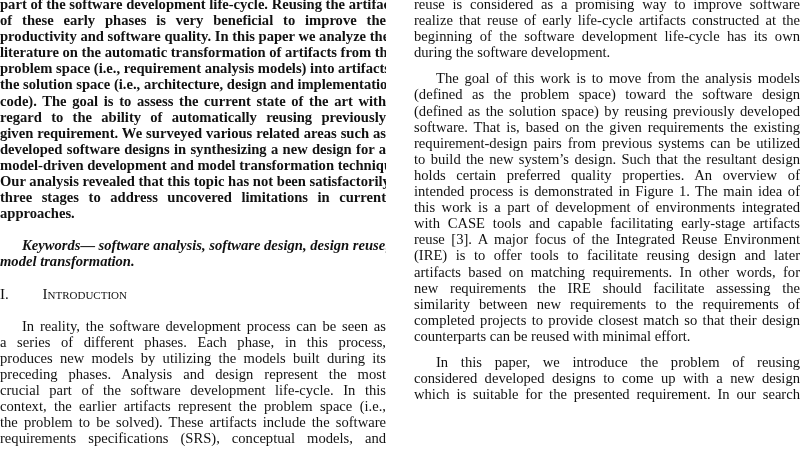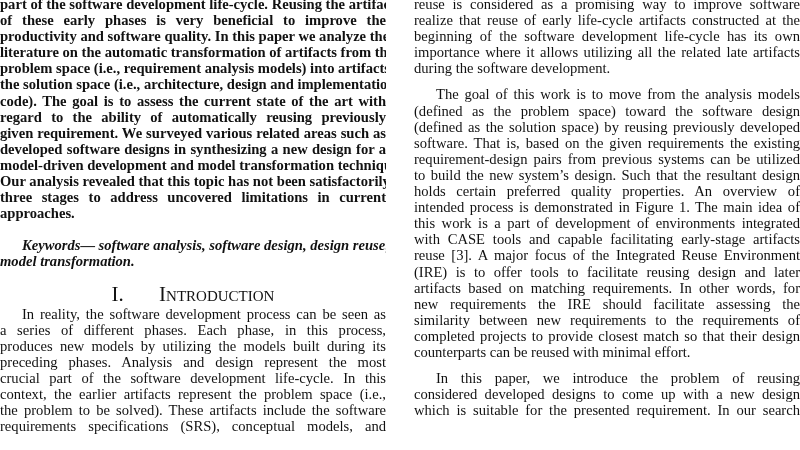--- a/index.html
+++ b/index.html
@@ -7,21 +7,21 @@
          font-family:"Liberation Serif", serif; color:#111; }
   .col { position:absolute; top:-4px; width:386px; }
   .col.left { left:0; }
   .col.right { left:414px; }
   .line { height:16.1px; line-height:16.1px; font-size:14.6px; white-space:nowrap;
           text-align:justify; text-align-last:justify; overflow:hidden; }
   .line.last { text-align-last:left; }
   .line.indent { text-indent:22px; }
   .bold { font-weight:bold; }
   .gap { height:16px; }
-  .heading { height:20px; line-height:20px; text-align:center; font-size:21px; margin:6px 0 2px 0; }
+  .heading { height:20px; line-height:20px; text-align:left; font-size:15px; margin:6px 0 14px 0; }
   .heading .sc { font-variant:small-caps; margin-left:30px; }
   .kw { height:16.1px; line-height:16.1px; font-size:14.6px; font-weight:bold; font-style:italic;
         white-space:nowrap; overflow:hidden; }
 </style>
 </head>
 <body>
 
 <div class="col left">
   <div>
     <div class="line bold">part of the software development life-cycle. Reusing the artifacts</div>
@@ -64,21 +64,20 @@
     <div class="line">the problem to be solved). These artifacts include the software</div>
     <div class="line">requirements specifications (SRS), conceptual models, and</div>
   </div>
 </div>
 
 <div class="col right">
   <div>
     <div class="line">reuse is considered as a promising way to improve software</div>
     <div class="line">realize that reuse of early life-cycle artifacts constructed at the</div>
     <div class="line">beginning of the software development life-cycle has its own</div>
-    <div class="line">importance where it allows utilizing all the related late artifacts</div>
     <div class="line last">during the software development.</div>
   </div>
 
   <div class="gap" style="height:10px;"></div>
 
   <div>
     <div class="line indent">The goal of this work is to move from the analysis models</div>
     <div class="line">(defined as the problem space) toward the software design</div>
     <div class="line">(defined as the solution space) by reusing previously developed</div>
     <div class="line">software. That is, based on the given requirements the existing</div>

